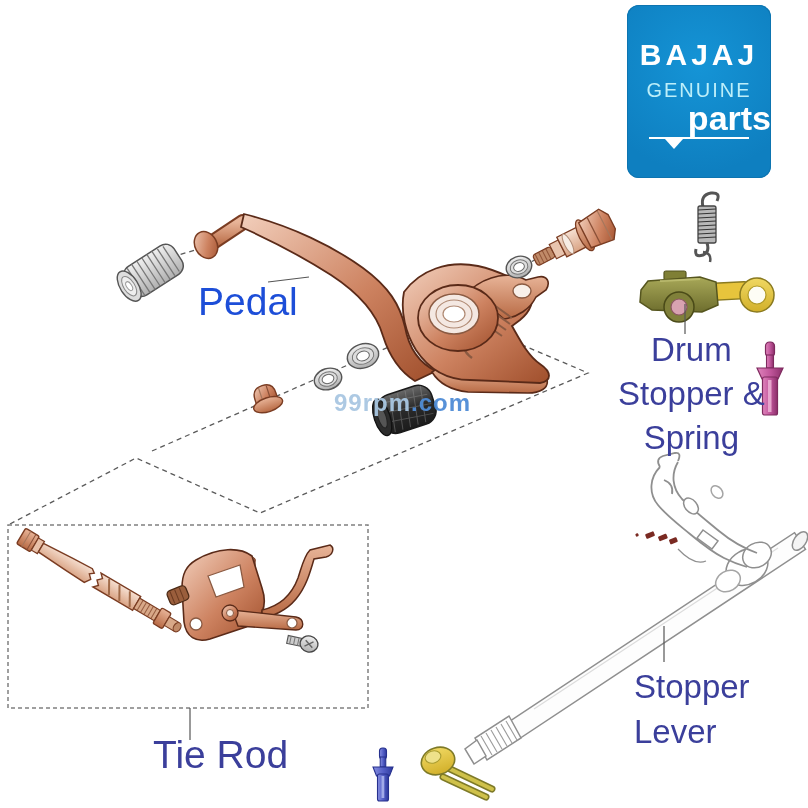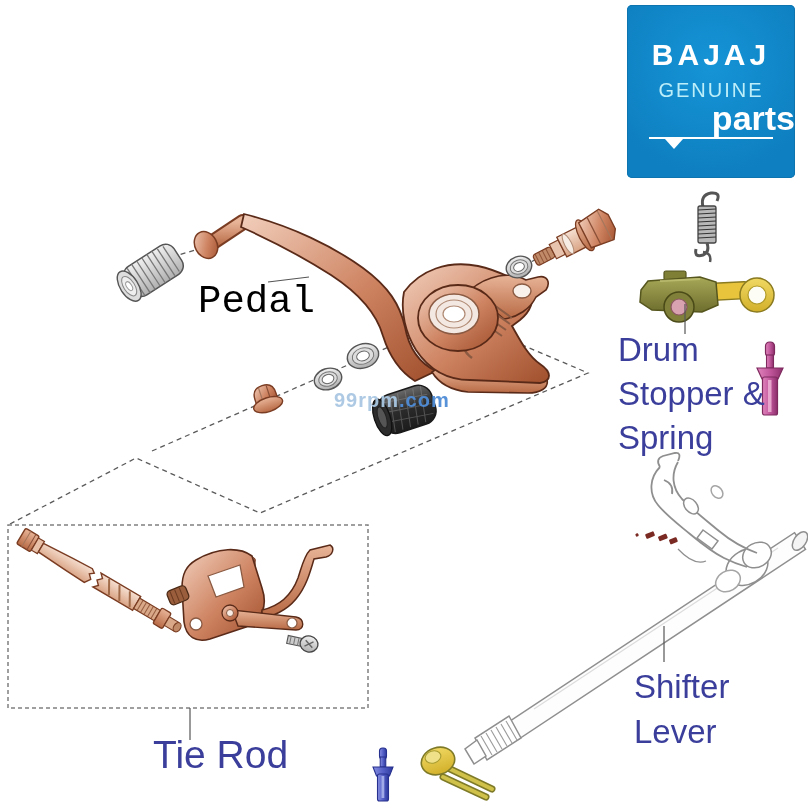--- a/index.html
+++ b/index.html
@@ -4,30 +4,30 @@
 <style>
   html,body{margin:0;padding:0;background:#fff;}
   .canvas{position:relative;width:808px;height:808px;background:#fff;overflow:hidden;
           font-family:"Liberation Sans",sans-serif;}
   svg{position:absolute;left:0;top:0;}
   .plabel{position:absolute;color:#3b3f9b;}
   #pedal-label{left:198px;top:280px;font-size:39px;}
   #drum-label{left:618px;top:328px;font-size:33px;line-height:44px;}
   #shifter-label{left:634px;top:664px;font-size:33px;line-height:45px;}
   #tierod-label{left:133px;top:733px;font-size:39px;}
-  .logo{position:absolute;left:627px;top:5px;width:168px;height:173px;border-radius:5px;
+  .logo{position:absolute;left:627px;top:5px;width:144px;height:173px;border-radius:12px;
         background:radial-gradient(circle at 50% 35%,#1594d6,#0e7fc0 80%);
         text-align:center;color:#fff;box-shadow:0 0 0 1px #0d74b0 inset;}
   .logo .brand{display:block;margin-top:33px;font-size:30px;font-weight:bold;letter-spacing:4px;}
   .logo .genuine{display:block;margin-top:7px;font-size:20px;letter-spacing:2px;}
   .logo .partsword{display:block;margin-top:-1px;font-size:34px;font-weight:bold;line-height:34px;text-align:right;}
   .logo .rule{position:absolute;left:22px;right:22px;top:132px;height:2px;background:#fff;}
   .logo .tri{position:absolute;left:38px;top:134px;width:0;height:0;
              border-left:9px solid transparent;border-right:9px solid transparent;border-top:10px solid #fff;}
-  .watermark{position:absolute;left:334px;top:389px;font-size:20px;font-weight:bold;
+  .watermark{position:absolute;left:334px;top:389px;font-size:24px;font-weight:bold;
              letter-spacing:1px;opacity:0.95;}
 </style>
 </head>
 <body>
 
 <div class="canvas">
 
 <svg width="808" height="808" viewBox="0 0 808 808">
   <defs>
     <linearGradient id="copR" x1="0" y1="0" x2="1" y2="1">
@@ -344,30 +344,30 @@
   </g>
 
   <g stroke="#555" stroke-width="1.2" fill="none">
     <path d="M268,282 L309,277"></path>
     <path d="M685,304 L685,334"></path>
     <path d="M190,708 L190,740"></path>
     <path d="M664,626 L664,662"></path>
   </g>
 </svg>
 
-<div class="plabel" id="pedal-label" style="color: #000000; font-family: Liberation Mono, monospace;">Pedal</div>
-
-<div class="plabel" id="drum-label" style="color: rgb(59, 63, 155);">
+<div class="plabel" id="pedal-label" style="color: #1d4ed8;">Pedal</div>
+
+<div class="plabel" id="drum-label" style="color: rgb(59, 63, 155); text-align: center;">
   <div>Drum</div>
   <div>Stopper &amp;</div>
   <div>Spring</div>
 </div>
 
 <div class="plabel" id="shifter-label" style="color: rgb(59, 63, 155);">
-  <div>Shifter</div>
+  <div>Stopper</div>
   <div>Lever</div>
 </div>
 
 <div class="plabel" id="tierod-label" style="color: rgb(59, 63, 155); margin-left: 20px;">Tie Rod</div>
 
 <div class="watermark">
   <span style="color: rgb(169, 199, 226);">99rpm</span><span style="color: rgb(79, 140, 214);">.com</span>
 </div>
 
 <div class="logo">

